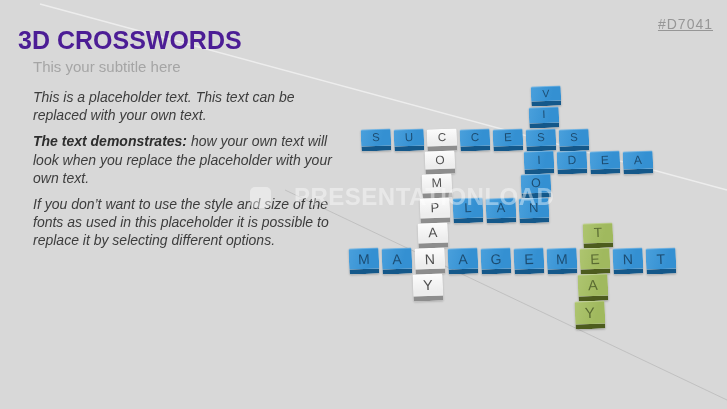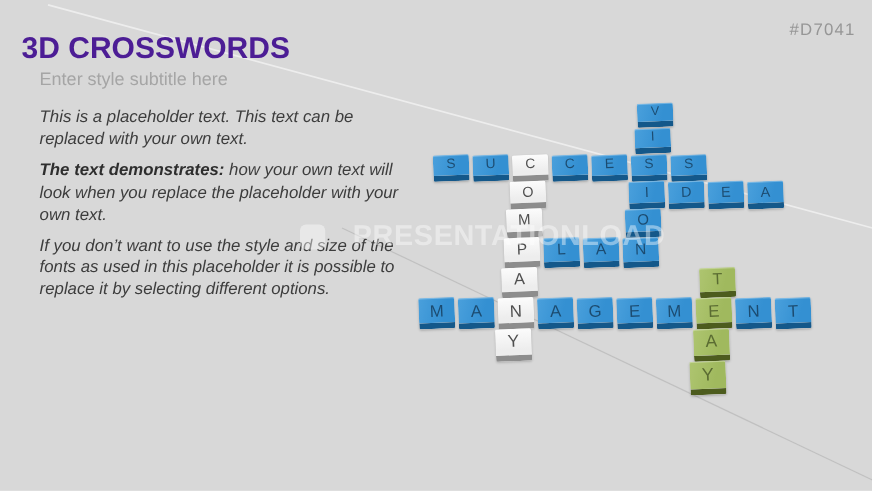--- a/index.html
+++ b/index.html
@@ -4,21 +4,21 @@
 <style>
   html,body{margin:0;padding:0;}
   .slide{
     position:relative; width:727px; height:409px; overflow:hidden;
     background:#d8d8d8;
     font-family:"Liberation Sans", sans-serif;
   }
   .bg-lines{position:absolute; left:0; top:0; z-index:0;}
   .code{
     position:absolute; right:14px; top:16px; z-index:2;
-    font-size:14px; color:#969696; letter-spacing:1px;
+    font-size:14px; color:#969696; letter-spacing:1px;text-decoration:underline;
   }
   .title{
     position:absolute; left:18px; top:26px; z-index:2;
     font-size:25px; font-weight:600; color:#4c1d95;
   }
   .subtitle{
     position:absolute; left:33px; top:58px; z-index:2;
     font-size:15px; color:#a5a5a5;
   }
   .body{
@@ -68,21 +68,21 @@
 <div class="slide">
 
   <svg class="bg-lines" width="727" height="409">
     <line x1="40" y1="4" x2="727" y2="190" stroke="rgba(255,255,255,0.55)" stroke-width="1.5"></line>
     <line x1="285" y1="190" x2="727" y2="400" stroke="rgba(150,150,150,0.35)" stroke-width="1"></line>
   </svg>
 
   <div class="code">#D7041</div>
 
   <div class="title">3D CROSSWORDS</div>
-  <div class="subtitle">Enter style subtitle here</div>
+  <div class="subtitle">This your subtitle here</div>
 
   <div class="body">
     <p><b></b><span>This is a placeholder text. This text can be replaced with your own text.</span></p>
     <p><b>The text demonstrates:</b><span> how your own text will look when you replace the placeholder with your own text.</span></p>
     <p><b></b><span>If you don’t want to use the style and size of the fonts as used in this placeholder it is possible to replace it by selecting different options.</span></p>
   </div>
 
   <div class="crossword">
       <div class="tile blue" style="left: 361.2px; top: 128.52px; height: 16.8px; border-bottom-width: 5px; font-size: 11.5px;">
         <span>S</span>

